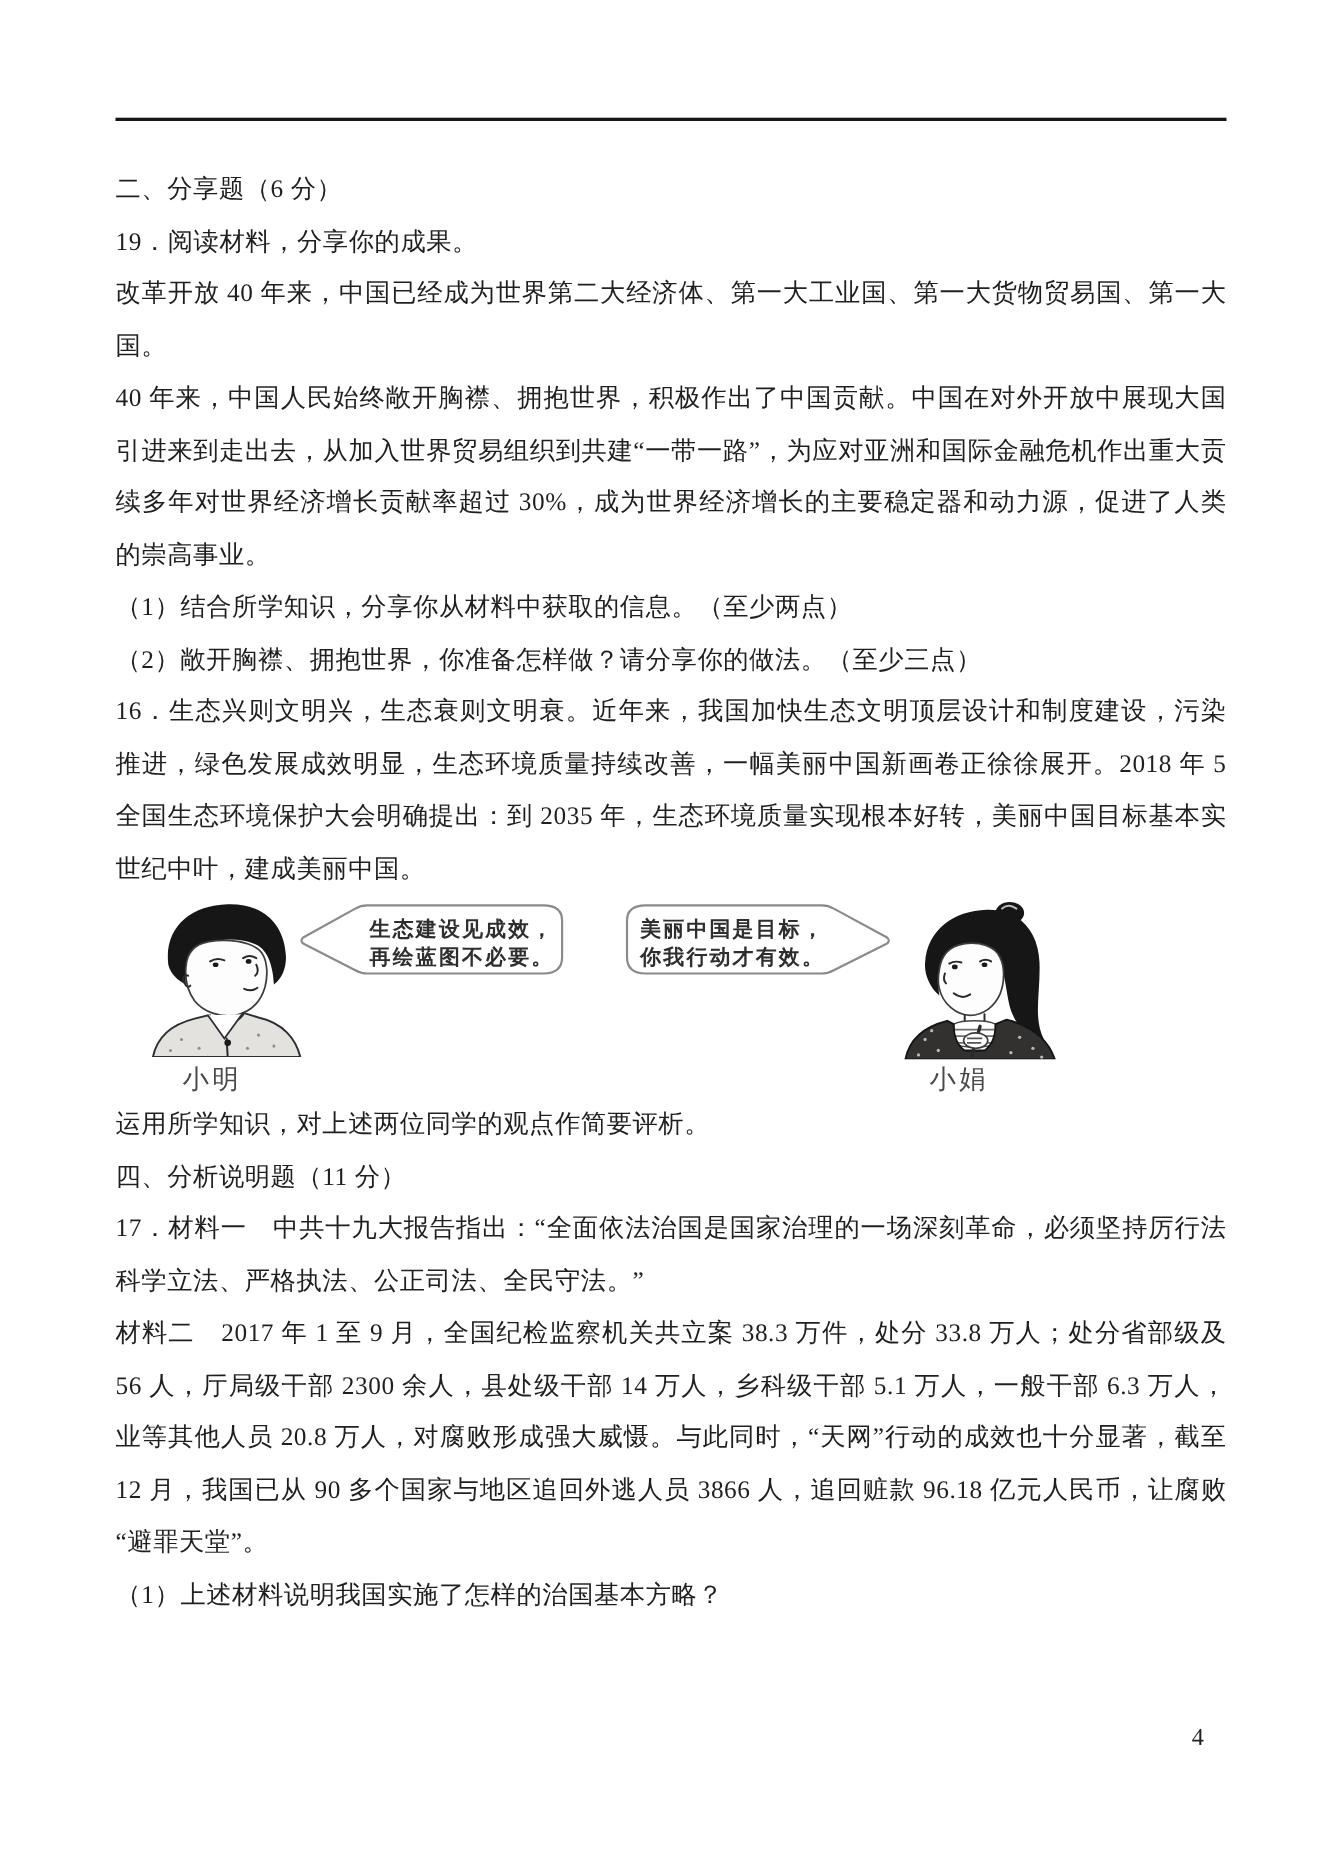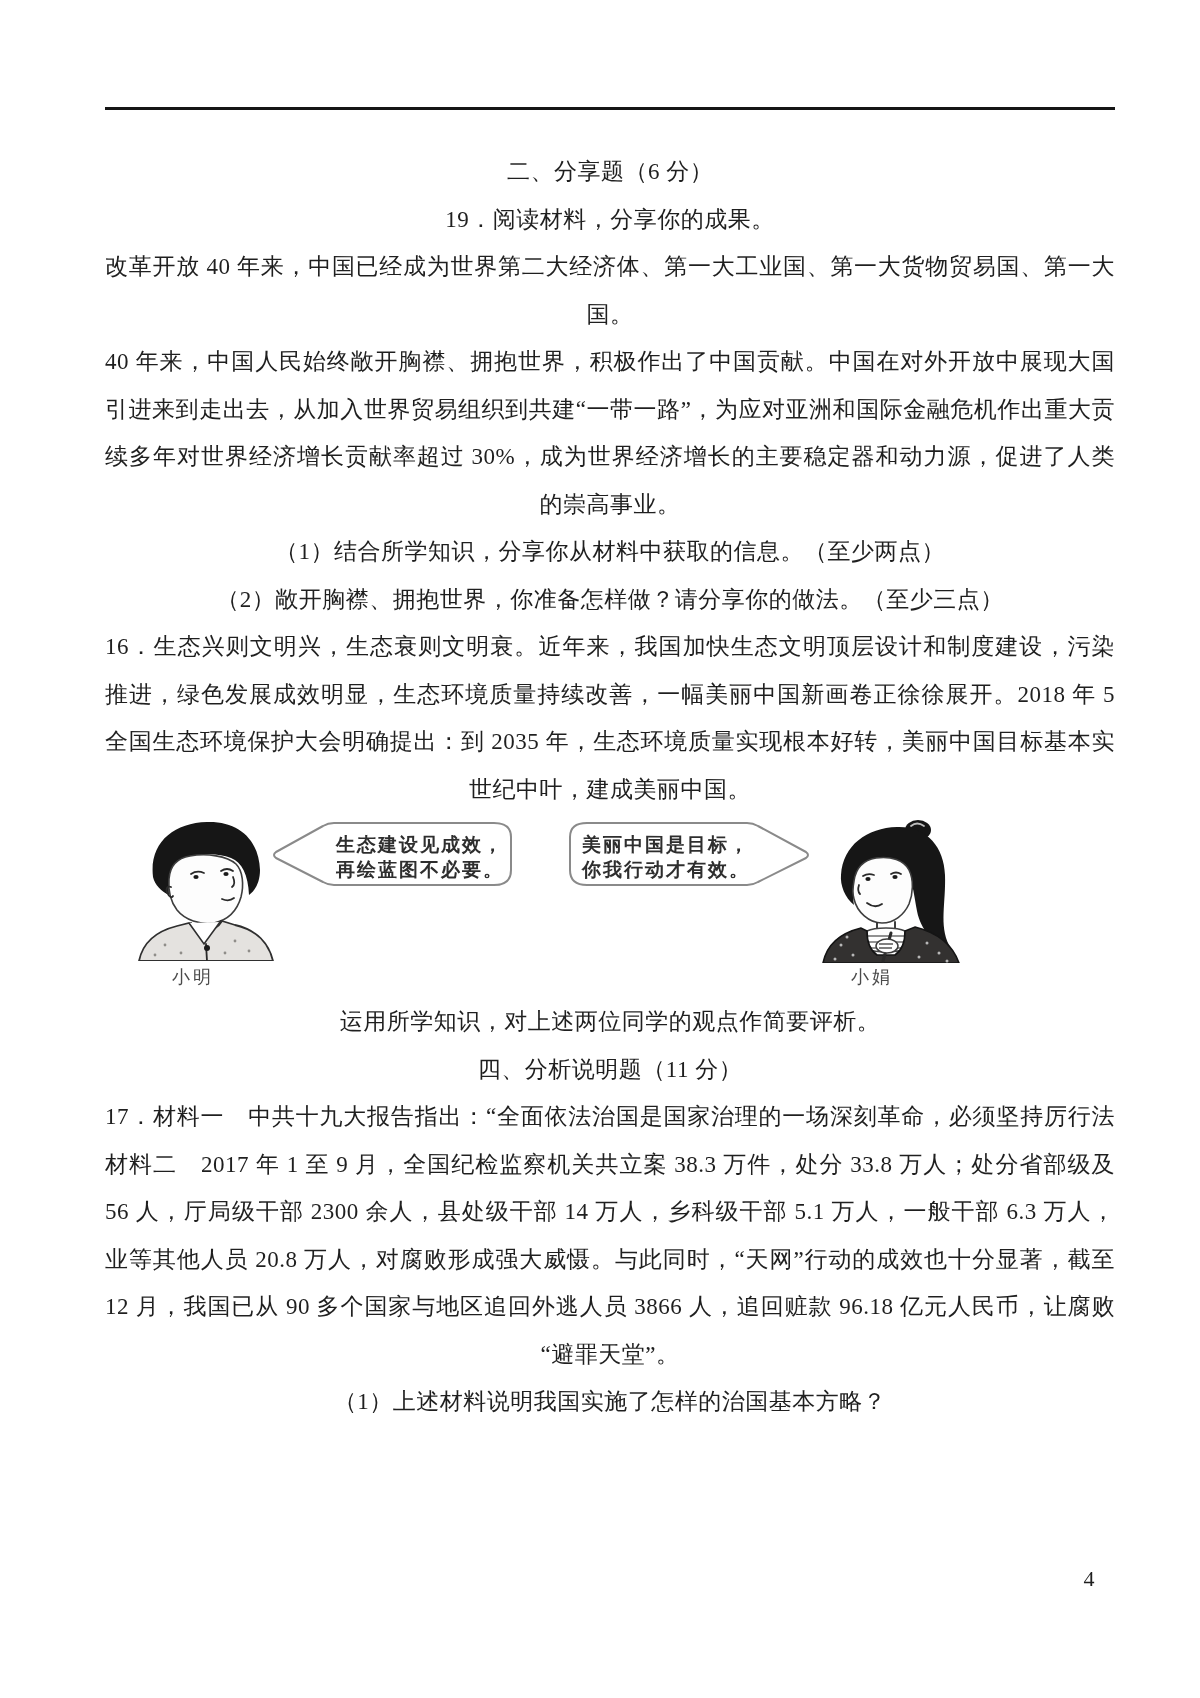--- a/index.html
+++ b/index.html
@@ -22,21 +22,20 @@
     left:105px;top:148px;
     width:1010px;
   }
   .ln{
     height:47.5px;
     line-height:47.5px;
     font-size:23px;
     white-space:nowrap;
     overflow:visible;
     letter-spacing:0.5px;
-    text-align:center;
   }
   .ln.full{
     white-space:normal;
     word-break:break-all;
     text-align:justify;
     text-align-last:justify;
     text-justify:inter-character;
     overflow:hidden;
   }
   .illustration{
@@ -51,21 +50,21 @@
   .bubble-right{left:458px;}
   .bubble-shape{fill:#ffffff;stroke:#8a8a8a;stroke-width:2;stroke-linejoin:round;}
   .btext{
     font-family:"DejaVu Sans","Liberation Sans",sans-serif;
     font-size:19px;font-weight:700;fill:#2e2e2e;letter-spacing:2px;
     text-anchor:middle;
   }
   .caption{
     position:absolute;top:152px;
     width:90px;text-align:center;
-    font-size:18px;color:#4a4a4a;letter-spacing:3px;
+    font-size:24px;color:#4a4a4a;letter-spacing:3px;
   }
   .caption-left{left:43px;}
   .caption-right{left:722px;}
   .page-number{
     position:absolute;left:1072px;top:1566px;
     width:34px;text-align:center;
     font-size:22px;color:#1f1f1f;
   }
   
   .hair{fill:#161616;}
@@ -169,20 +168,21 @@
         <path class="stripe" d="M68,129 h14 M68,133 h13" style="stroke:#555"></path>
       </svg>
 
       <div class="caption caption-left">小明</div>
       <div class="caption caption-right">小娟</div>
     </div>
 
     <div class="ln">运用所学知识，对上述两位同学的观点作简要评析。</div>
     <div class="ln">四、分析说明题（11 分）</div>
     <div class="ln full">17．材料一　中共十九大报告指出：“全面依法治国是国家治理的一场深刻革命，必须坚持厉行法治，推进</div>
+    <div class="ln">科学立法、严格执法、公正司法、全民守法。”</div>
     <div class="ln full">材料二　2017 年 1 至 9 月，全国纪检监察机关共立案 38.3 万件，处分 33.8 万人；处分省部级及以上干部</div>
     <div class="ln full">56 人，厅局级干部 2300 余人，县处级干部 14 万人，乡科级干部 5.1 万人，一般干部 6.3 万人，农村、企</div>
     <div class="ln full">业等其他人员 20.8 万人，对腐败形成强大威慑。与此同时，“天网”行动的成效也十分显著，截至 2017 年</div>
     <div class="ln full">12 月，我国已从 90 多个国家与地区追回外逃人员 3866 人，追回赃款 96.18 亿元人民币，让腐败分子永无</div>
     <div class="ln">“避罪天堂”。</div>
     <div class="ln">（1）上述材料说明我国实施了怎样的治国基本方略？</div>
   </div>
 
   <div class="page-number">4</div>
 

